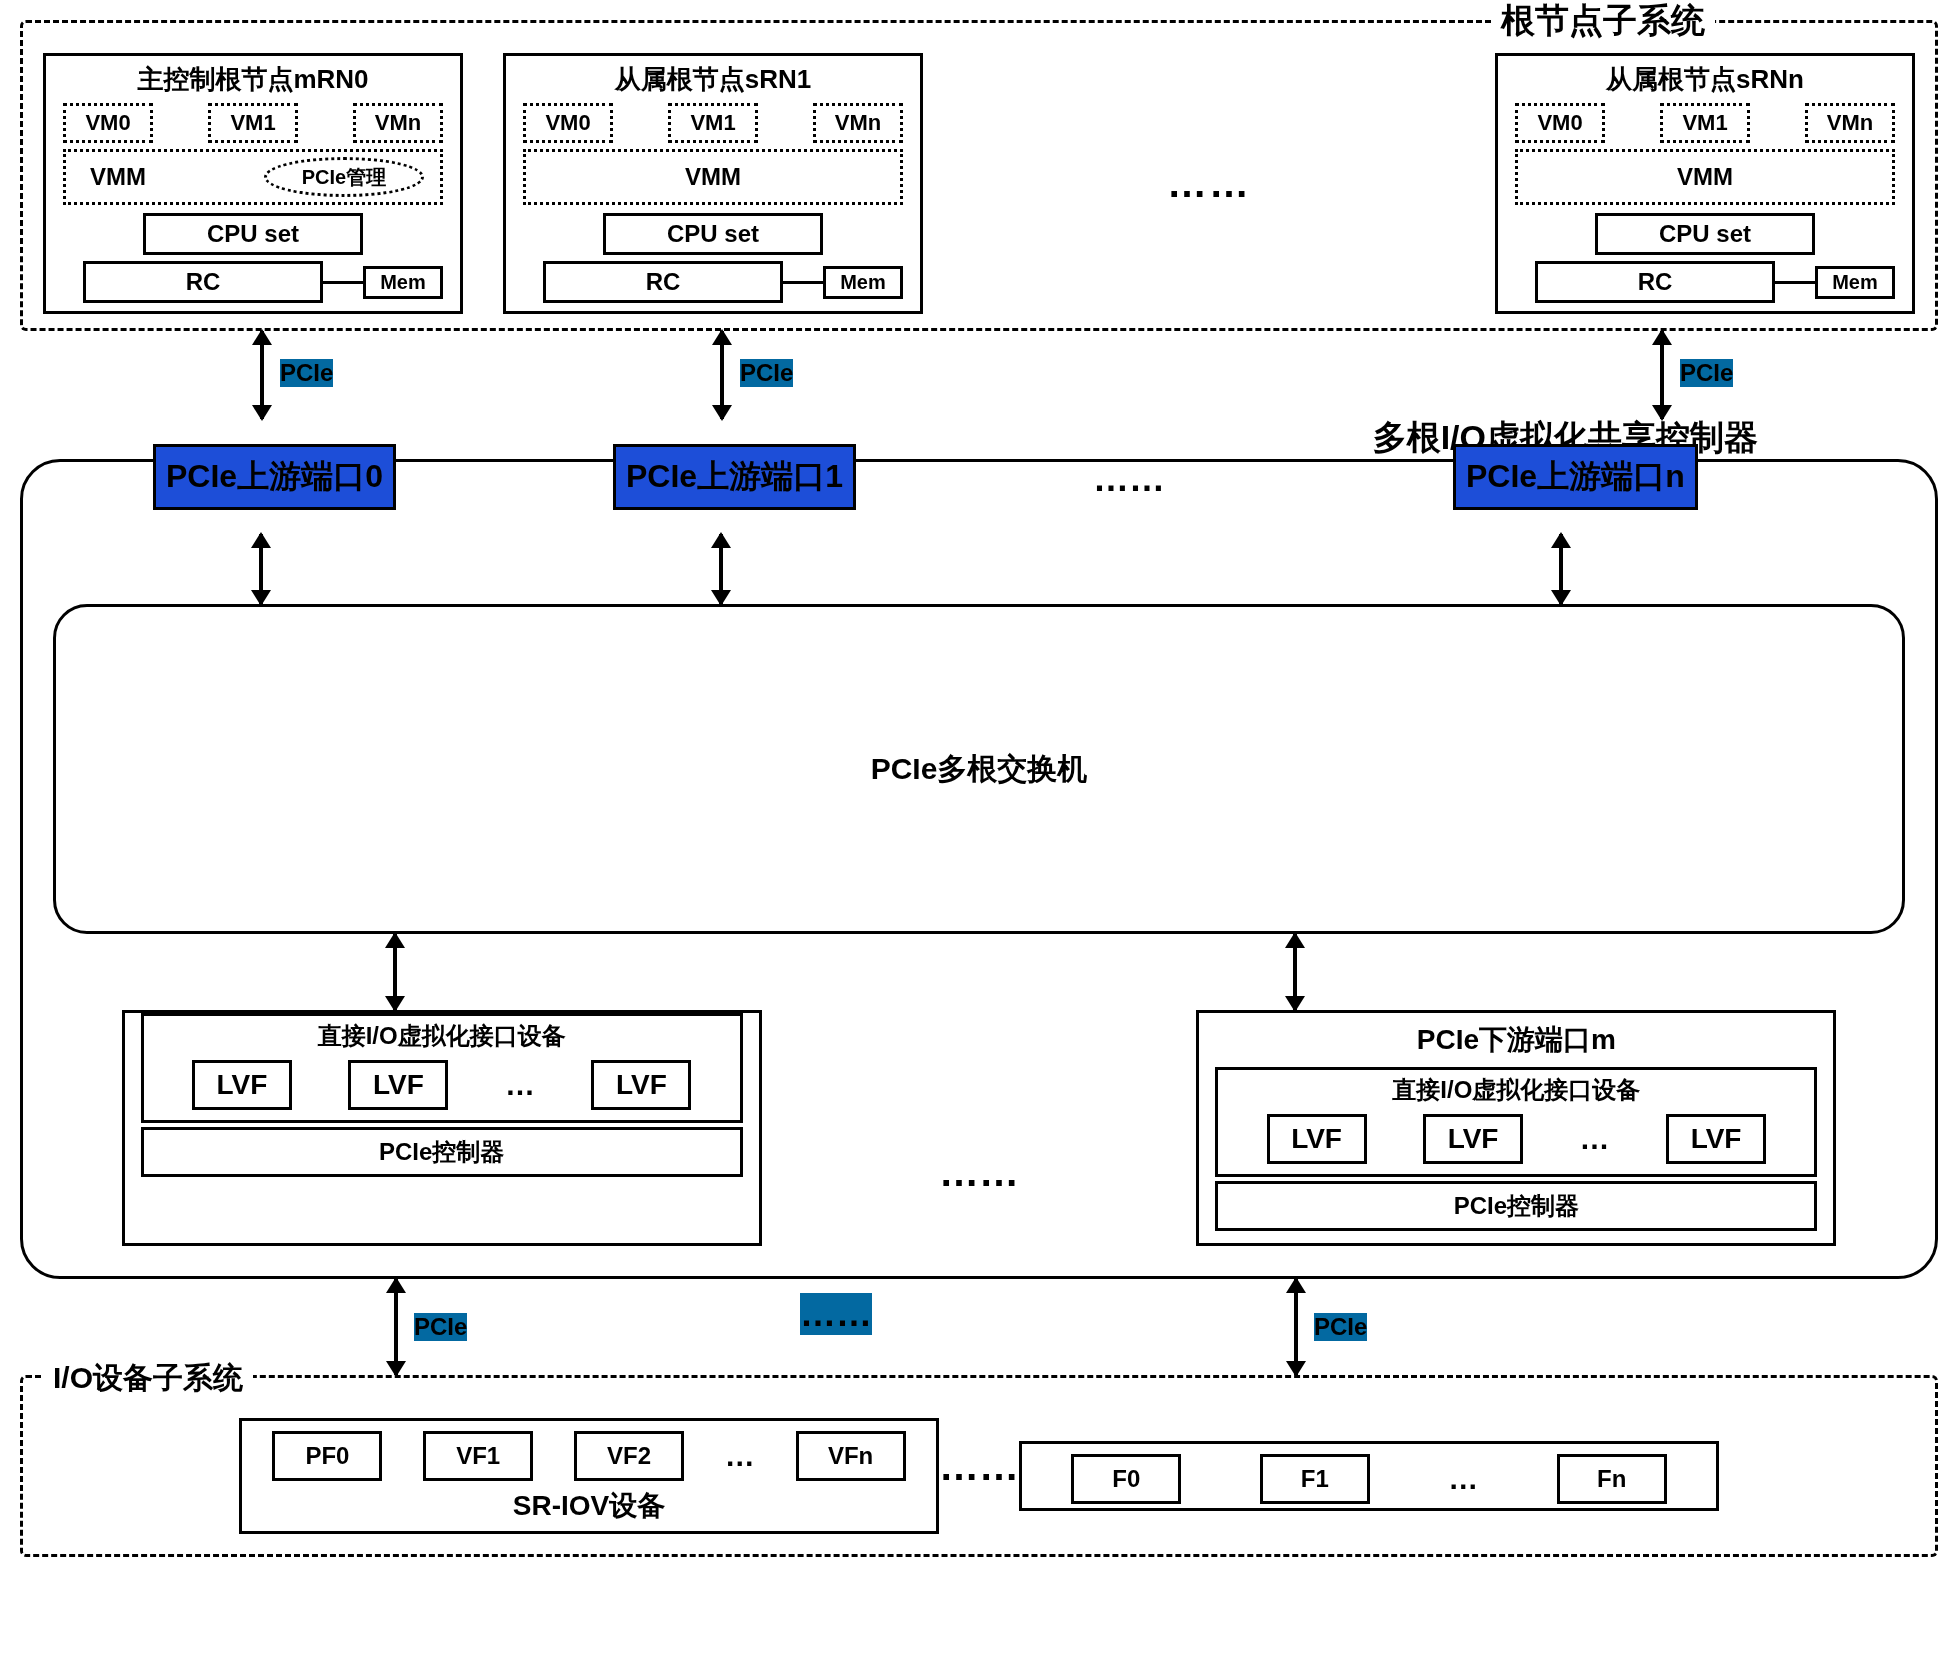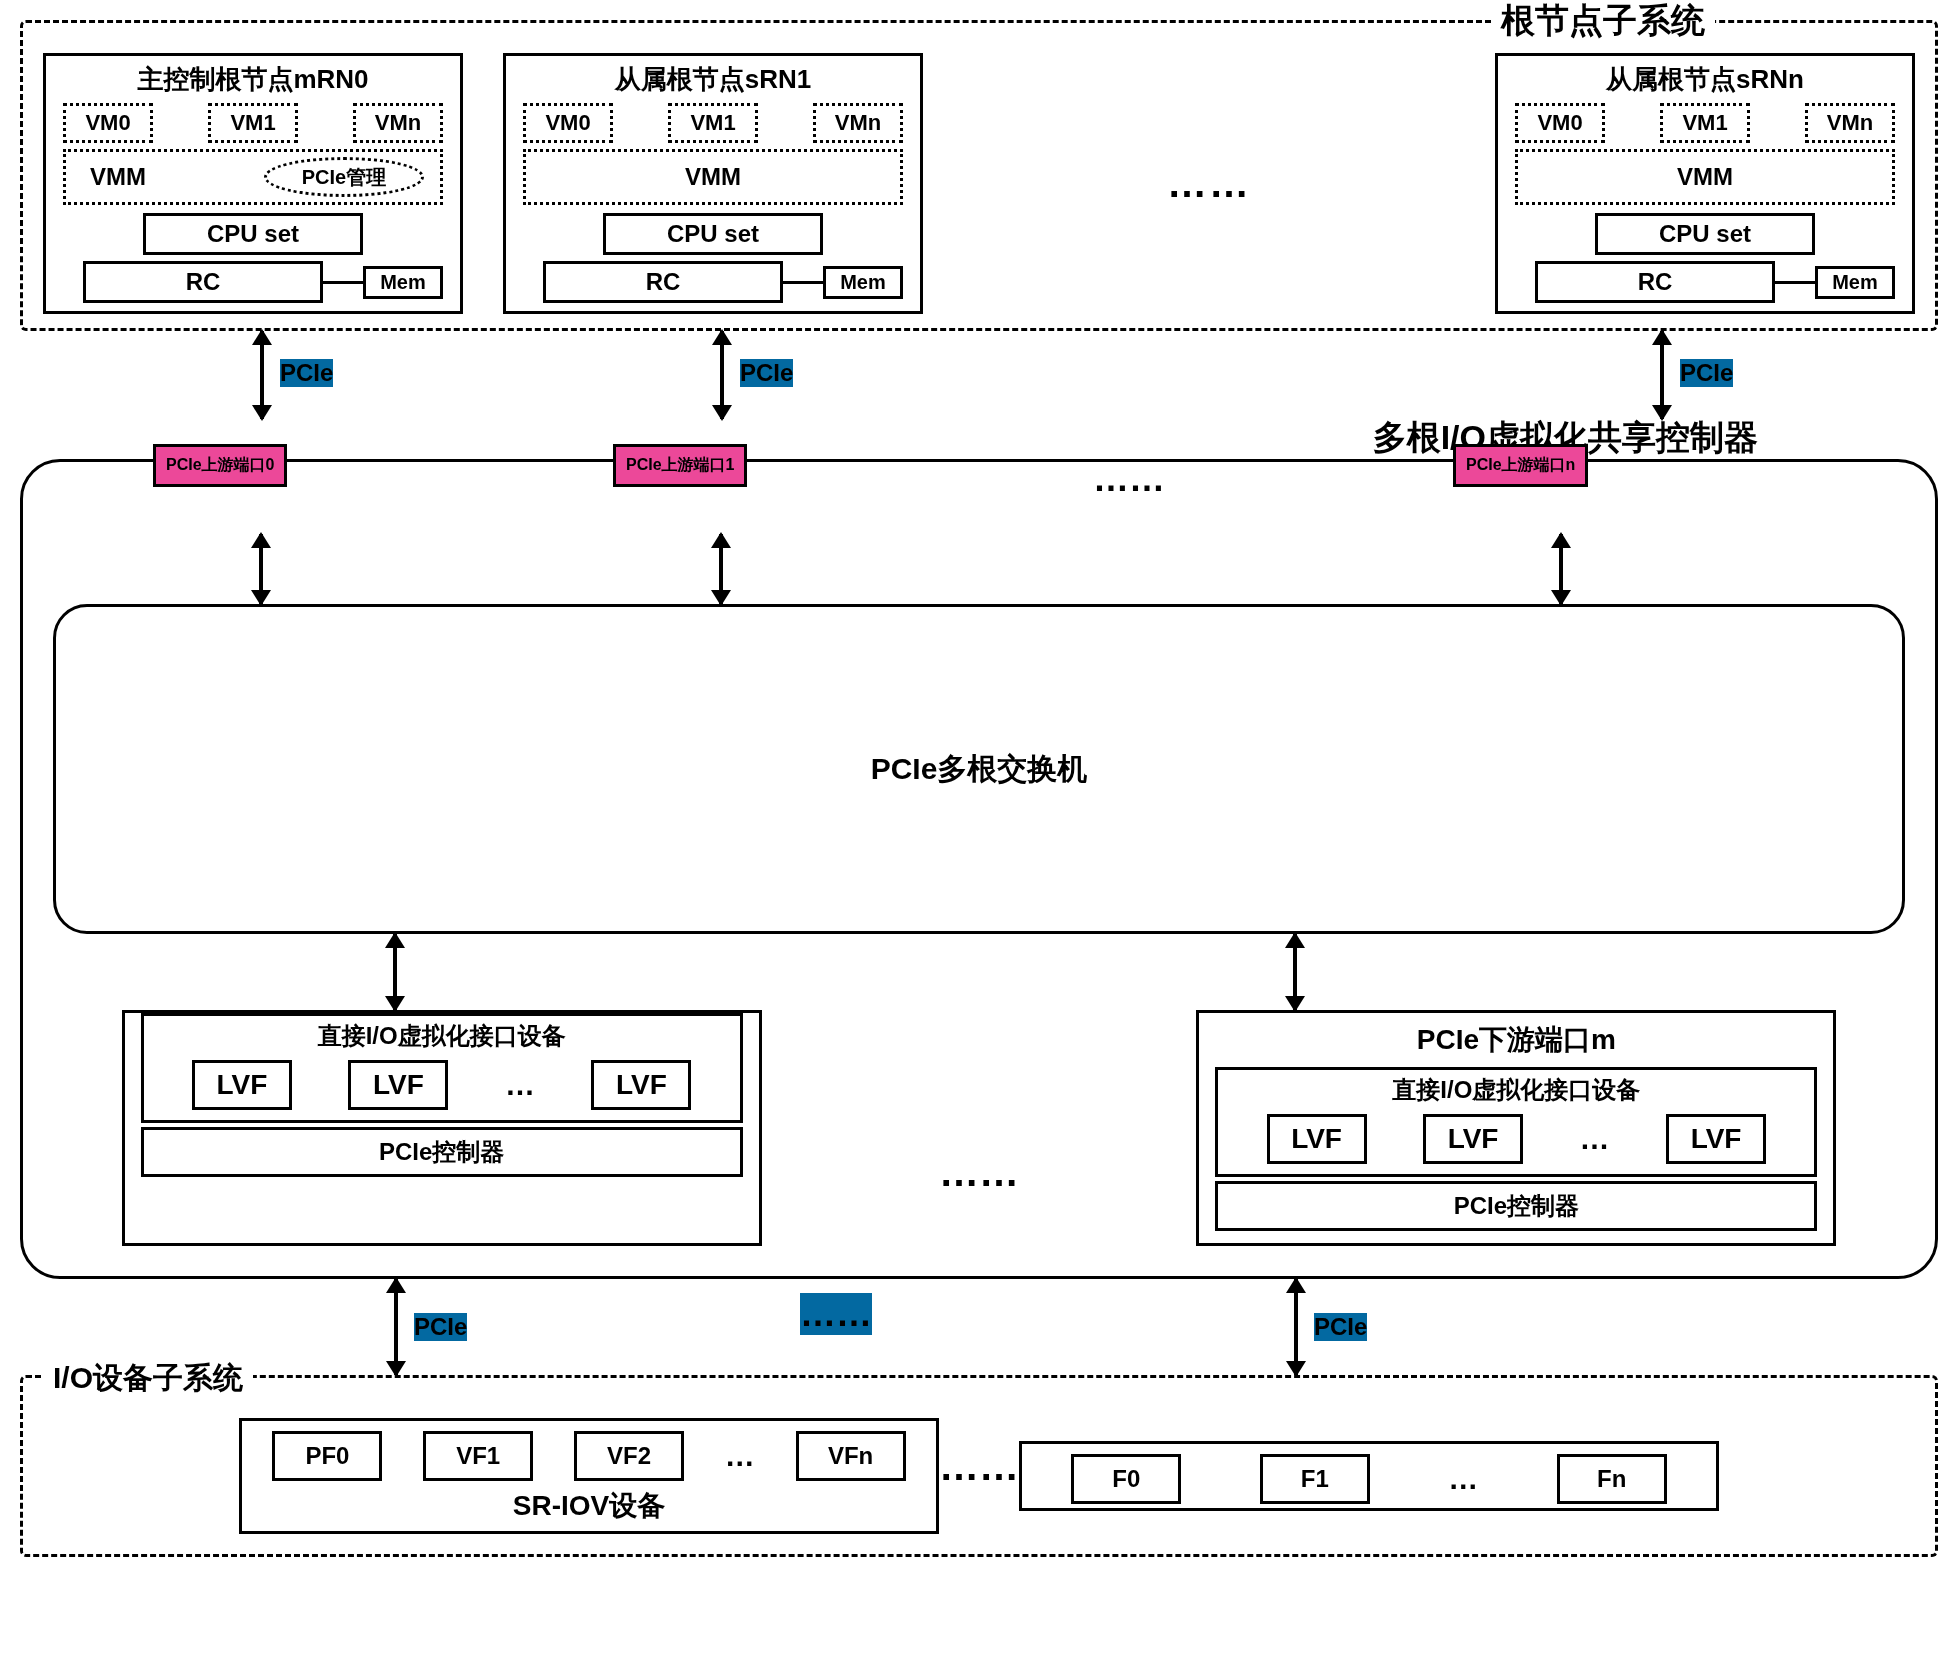--- a/index.html
+++ b/index.html
@@ -78,21 +78,21 @@
   
   .controller-title-wrap { position: relative; height: 40px; }
   .controller-title { position:absolute; right: 180px; top: -4px; font-size: 34px; }
   .controller {
     border: 3px solid #000;
     border-radius: 40px;
     padding: 6px 30px 30px 30px;
     position: relative;
   }
   .upstream-row { display:flex; align-items:center; height:60px; position:relative;}
-  .port-box { border:3px solid #000; background:#ec4899; padding: 8px 10px; font-size: 16px; position:absolute; }
+  .port-box { border:3px solid #000; background:#1d4ed8; padding: 8px 10px; font-size: 32px; position:absolute; }
   .u-dots { position:absolute; font-size:36px; }
 
   .mid-conn-row { height: 70px; position: relative; margin-top: 6px;}
 
   
   .switch-box {
     border: 3px solid #000; border-radius: 34px;
     height: 330px;
     display:flex; align-items:center; justify-content:center;
     font-size: 32px; font-weight: normal;

